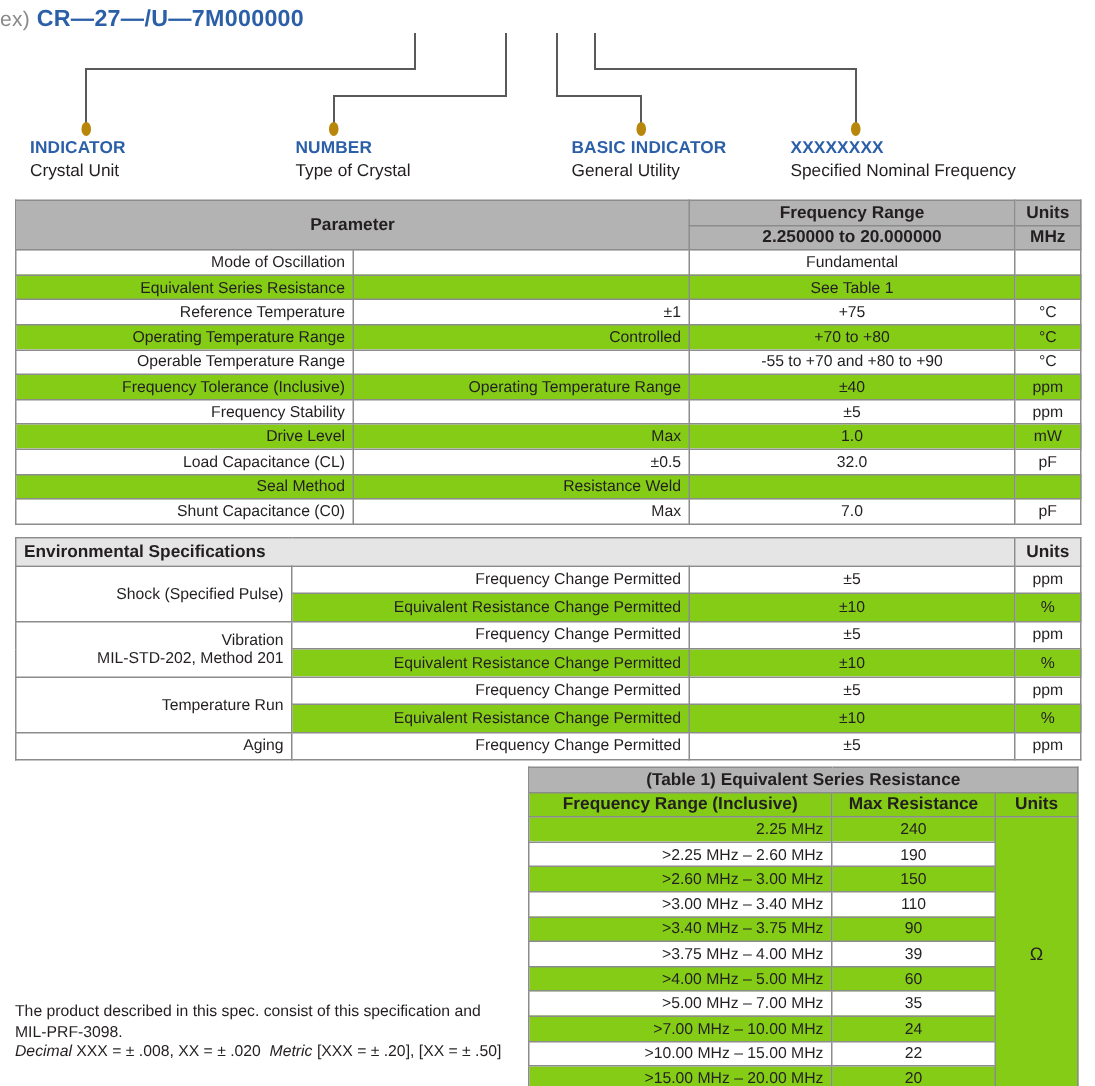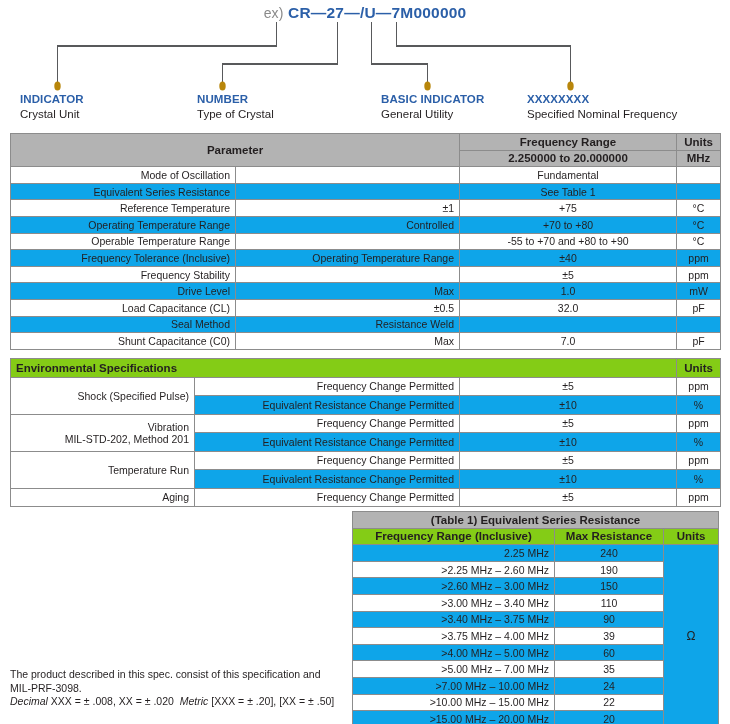--- a/index.html
+++ b/index.html
@@ -7,21 +7,21 @@
     width:730px;height:724px;
     background:#ffffff;
     font-family:"Liberation Sans", sans-serif;
     color:#231f20;
     position:relative;
     overflow:hidden;
   }
 
   
   .pn-wrap{position:absolute;left:0;top:0;width:730px;height:128px;}
-  .pn-line{position:absolute;top:4px;left:0;width:730px;text-align:center;
+  .pn-line{position:absolute;top:4px;left:0;width:730px;
            font-size:15px;letter-spacing:.2px;}
   .pn-ex{color:#8a8a8a;font-weight:400;font-size:14px;}
   .pn-code{color:#2b5fa8;font-weight:bold;font-size:15.5px;}
 
   .diagram{position:absolute;left:0;top:20px;width:730px;height:78px;}
   .diagram svg{display:block;}
 
   .legend{position:absolute;left:0;top:92px;width:730px;height:36px;}
   .leg{position:absolute;top:0;}
   .leg-title{color:#2b5fa8;font-weight:bold;font-size:11.5px;letter-spacing:.1px;
@@ -35,23 +35,23 @@
     border:1px solid #8c8c8c;
     font-size:10.5px;
     font-weight:normal;
     padding:0 5px;
     height:15px;
     vertical-align:middle;
     background:#ffffff;
     color:#231f20;
   }
   .hdr-dark{background:#b3b3b3;font-weight:bold;text-align:center;font-size:11.5px;}
-  .hdr-light{background:#84cc16;font-weight:bold;font-size:11.5px;}
+  .hdr-light{background:#e5e5e5;font-weight:bold;font-size:11.5px;}
   .hdr-white{background:#84cc16;font-weight:bold;text-align:center;font-size:11.5px;}
-  .shade{background:#0ea5e9;margin-left:12px;}
+  .shade{background:#84cc16;margin-left:12px;}
   .ctr{text-align:center;}
   .lft{text-align:right;}
 
   
   #param-table{position:absolute;left:10px;top:133px;width:710px;}
   #param-table td{height:15.6px;}
 
   
   #env-table{position:absolute;left:10px;top:358px;width:710px;}
   #env-table td{height:17.5px;}

